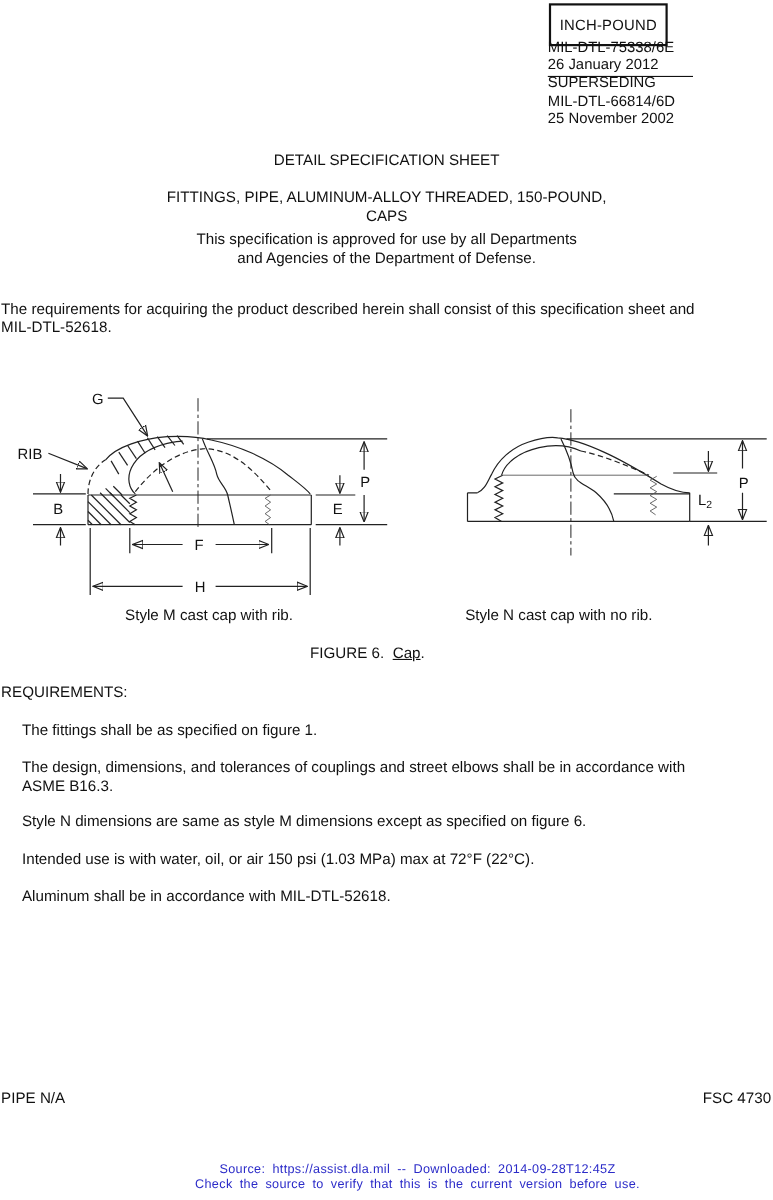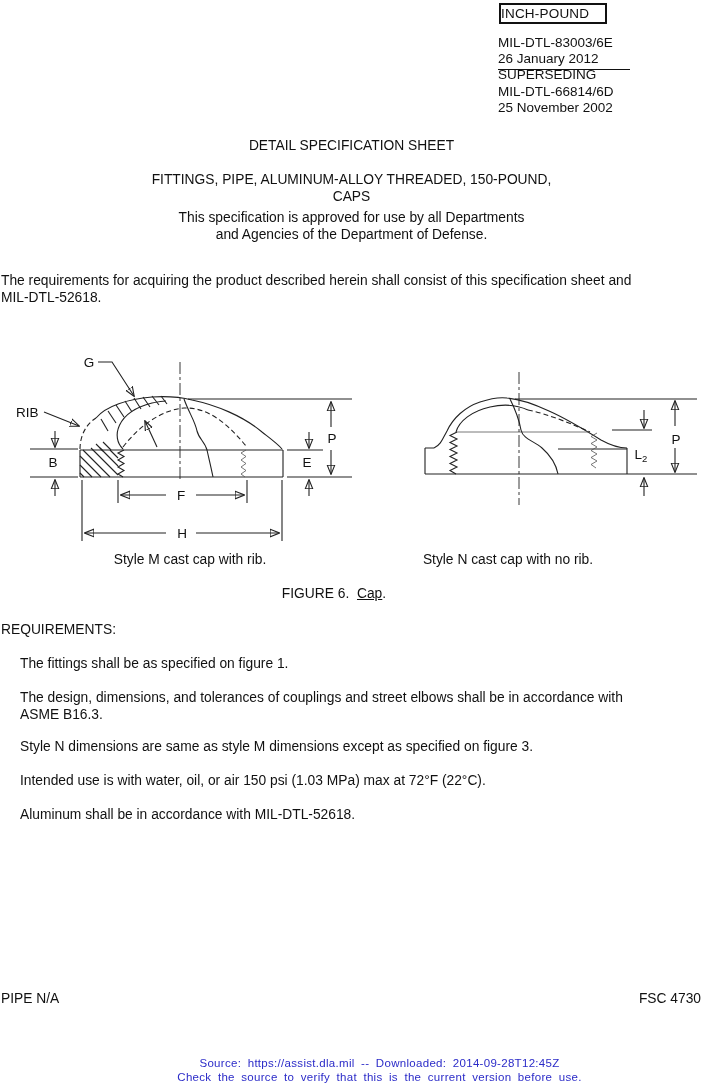--- a/index.html
+++ b/index.html
@@ -5,23 +5,23 @@
   html,body{margin:0;padding:0;background:#ffffff;}
   .page{
     position:relative;width:703px;height:1091px;background:#fff;overflow:hidden;
     font-family:"Liberation Sans", sans-serif;color:#111;
   }
   .abs{position:absolute;}
   .t{font-size:13.8px;line-height:17px;white-space:nowrap;}
   .center{text-align:center;}
   
   .ip-box{
-    position:absolute;left:499px;top:3px;width:108px;height:21px;
+    position:absolute;left:499px;top:3px;width:108px;height:39px;
     border:2px solid #111;box-sizing:border-box;
-    display:flex;align-items:center;
+    display:flex;align-items:center;justify-content:center;
     font-size:13.5px;letter-spacing:.2px;
   }
   .docids{position:absolute;left:498px;top:35px;font-size:13.5px;line-height:16.4px;white-space:nowrap;}
   .docids .dateline{width:132px;border-bottom:1.5px solid #111;padding-bottom:1px;margin-bottom:-2.5px;}
   
   svg.fig{position:absolute;left:0;top:345px;}
   svg.fig path, svg.fig line, svg.fig polyline{stroke:#222;fill:none;stroke-width:1.1;}
   svg.fig .dim{stroke-width:0.9;}
   svg.fig .thin{stroke:#555;stroke-width:0.8;}
   svg.fig .dash{stroke-dasharray:5 3;}
@@ -33,21 +33,21 @@
 </style>
 </head>
 <body>
 
 <div class="page">
 
   <div class="ip-box">
     <span>INCH-POUND</span>
   </div>
   <div class="docids">
-    <div>MIL-DTL-83003/6E</div>
+    <div>MIL-DTL-75338/6E</div>
     <div class="dateline">26 January 2012</div>
     <div>SUPERSEDING</div>
     <div>MIL-DTL-66814/6D</div>
     <div>25 November 2002</div>
   </div>
 
   <div class="abs t center" style="left:0;top:137px;width:703px;">DETAIL SPECIFICATION SHEET</div>
   <div class="abs t center" style="left:0;top:171px;width:703px;">
     <div>FITTINGS, PIPE, ALUMINUM-ALLOY THREADED, 150-POUND,</div>
     <div>CAPS</div>
@@ -183,21 +183,21 @@
   <div class="abs t" style="left:1px;top:621px;">REQUIREMENTS:</div>
 
   <div class="abs t" style="left:20px;top:655px;">
     <div>The fittings shall be as specified on figure 1.</div>
   </div>
   <div class="abs t" style="left:20px;top:689px;">
     <div>The design, dimensions, and tolerances of couplings and street elbows shall be in accordance with</div>
     <div>ASME B16.3.</div>
   </div>
   <div class="abs t" style="left:20px;top:738px;">
-    <div>Style N dimensions are same as style M dimensions except as specified on figure 3.</div>
+    <div>Style N dimensions are same as style M dimensions except as specified on figure 6.</div>
   </div>
   <div class="abs t" style="left:20px;top:772px;">
     <div>Intended use is with water, oil, or air 150 psi (1.03 MPa) max at 72°F (22°C).</div>
   </div>
   <div class="abs t" style="left:20px;top:806px;">
     <div>Aluminum shall be in accordance with MIL-DTL-52618.</div>
   </div>
 
   <div class="abs t" style="left:1px;top:990px;">PIPE N/A</div>
   <div class="abs t" style="right:2px;top:990px;text-align:center;">FSC 4730</div>

